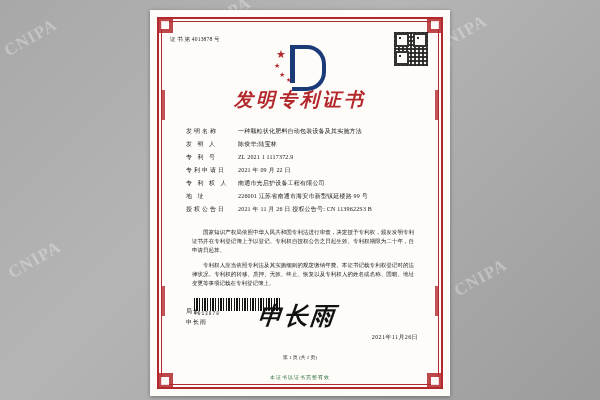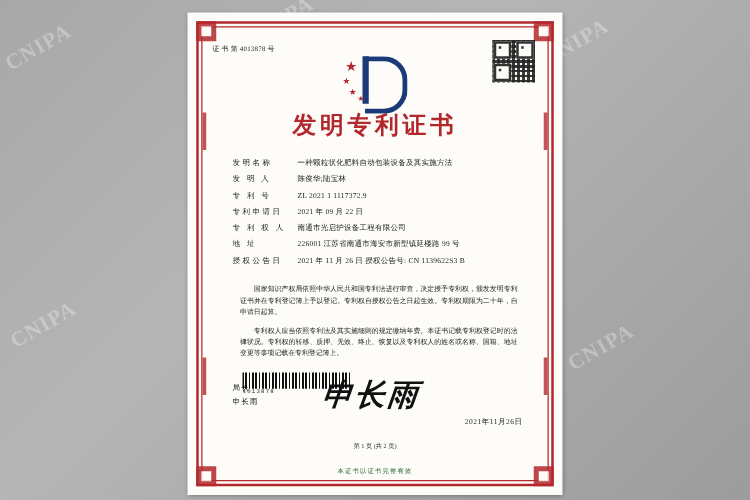--- a/index.html
+++ b/index.html
@@ -161,20 +161,21 @@
   .emblem .s4 { left: 12px; top: 31px; font-size: 6px; }
 
   .title {
     text-align: center;
     font-family: "Liberation Serif", serif;
     font-size: 19px;
     font-weight: bold;
     color: #b3282d;
     letter-spacing: 3px;
     margin-top: 2px;
+    font-style: italic;
   }
 
   .fields {
     margin-top: 12px;
     padding-left: 16px;
     padding-right: 10px;
   }
   .field {
     font-family: "Liberation Serif", serif;
     font-size: 6px;

